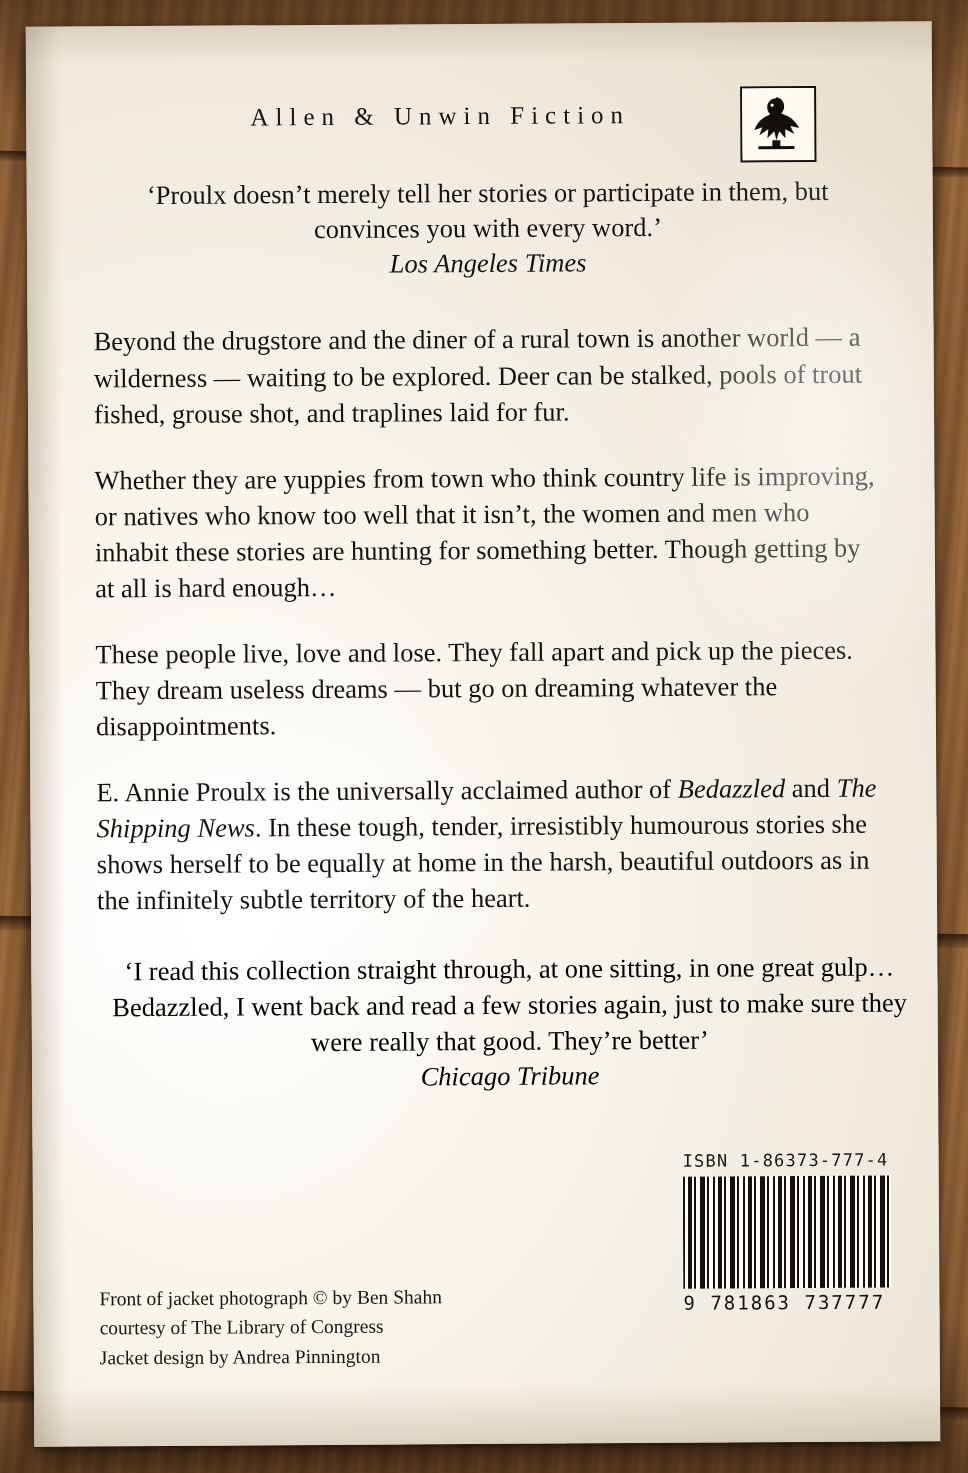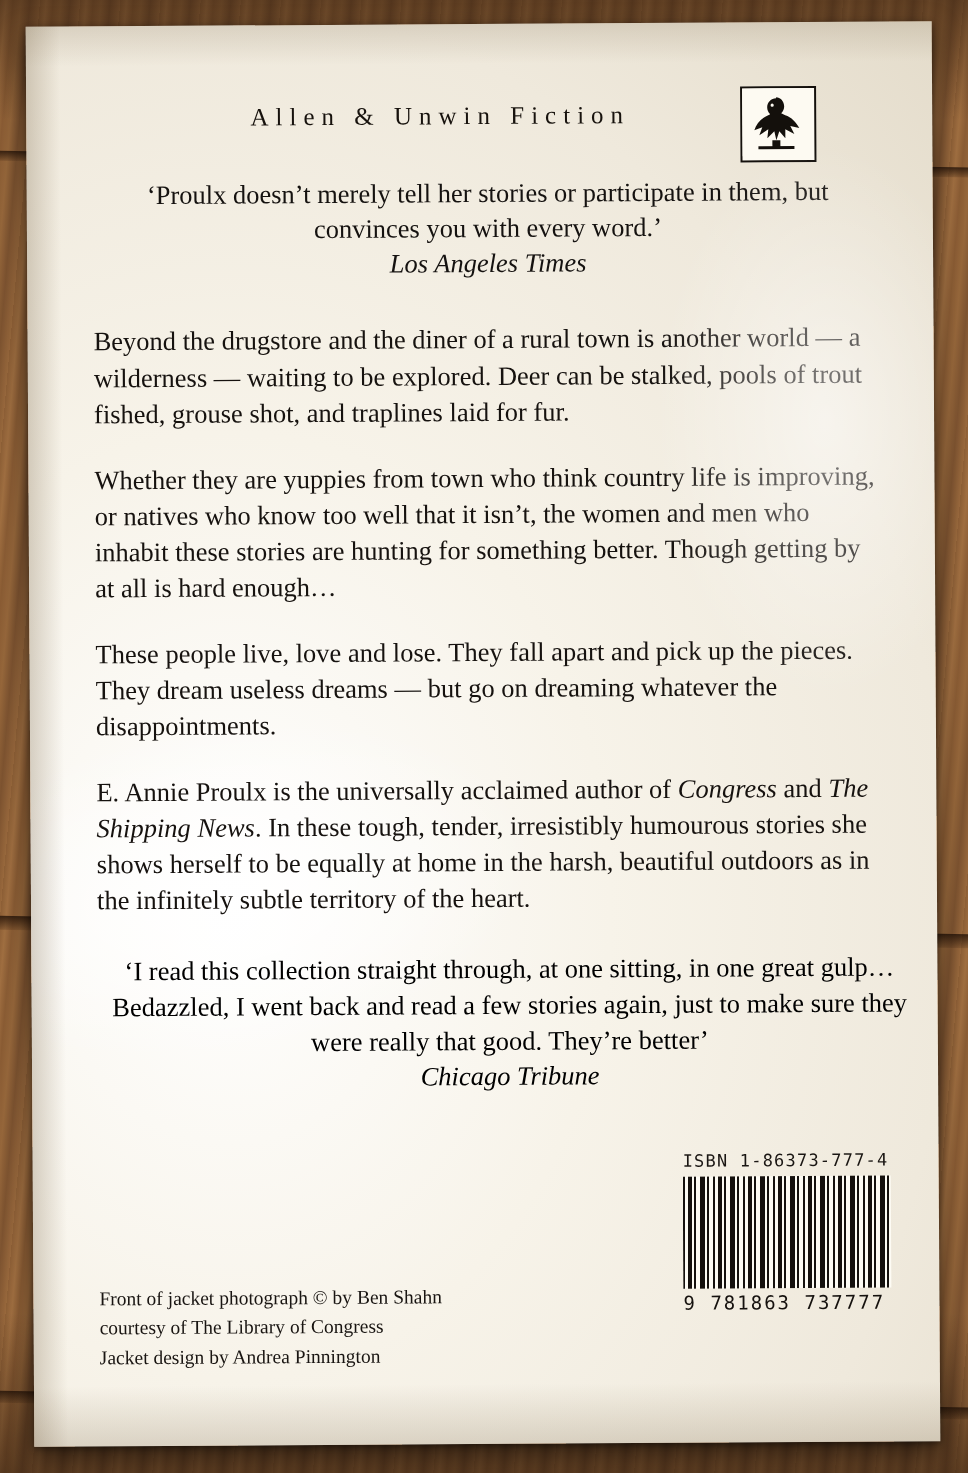--- a/index.html
+++ b/index.html
@@ -260,21 +260,21 @@
         <p class="quote-text">‘Proulx doesn’t merely tell her stories or participate in them, but convinces you with every word.’</p>
         <p class="quote-source">Los Angeles Times</p>
       </div>
 
       <p class="para">Beyond the drugstore and the diner of a rural town is another world — a wilderness — waiting to be explored. Deer can be stalked, pools of trout fished, grouse shot, and traplines laid for fur.</p>
 
       <p class="para">Whether they are yuppies from town who think country life is improving, or natives who know too well that it isn’t, the women and men who inhabit these stories are hunting for something better. Though getting by at all is hard enough…</p>
 
       <p class="para">These people live, love and lose. They fall apart and pick up the pieces. They dream useless dreams — but go on dreaming whatever the disappointments.</p>
 
-      <p class="para"><span>E. Annie Proulx is the universally acclaimed author of </span><span class="it">Congress</span><span> and </span><span class="it">The Shipping News</span><span>. In these tough, tender, irresistibly humourous stories she shows herself to be equally at home in the harsh, beautiful outdoors as in the infinitely subtle territory of the heart.</span></p>
+      <p class="para"><span>E. Annie Proulx is the universally acclaimed author of </span><span class="it">Bedazzled</span><span> and </span><span class="it">The Shipping News</span><span>. In these tough, tender, irresistibly humourous stories she shows herself to be equally at home in the harsh, beautiful outdoors as in the infinitely subtle territory of the heart.</span></p>
     </div>
 
     <div id="closing-quote">
       <p class="quote-text">‘I read this collection straight through, at one sitting, in one great gulp…Bedazzled, I went back and read a few stories again, just to make sure they were really that good. They’re better’</p>
       <p class="quote-source">Chicago Tribune</p>
     </div>
 
     <div id="barcode-block">
       <div id="isbn-text">ISBN 1-86373-777-4</div>
       <div id="barcode-bars"></div>

